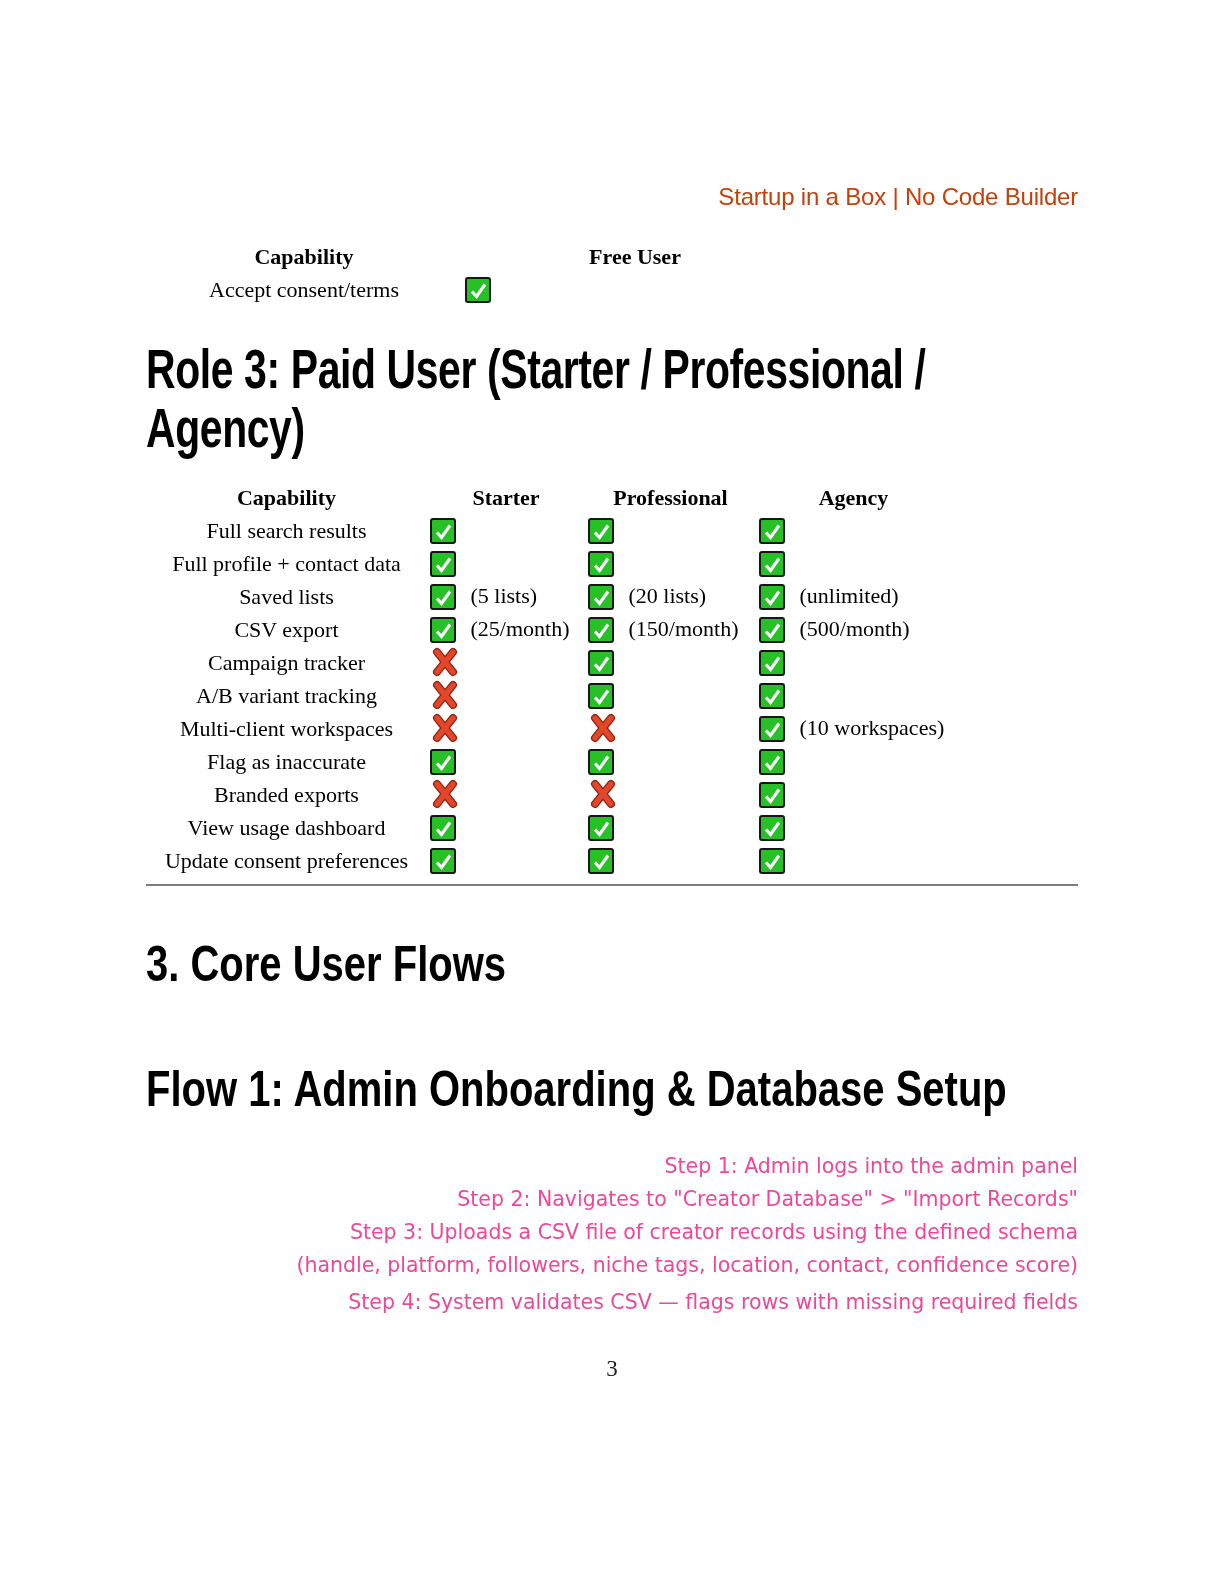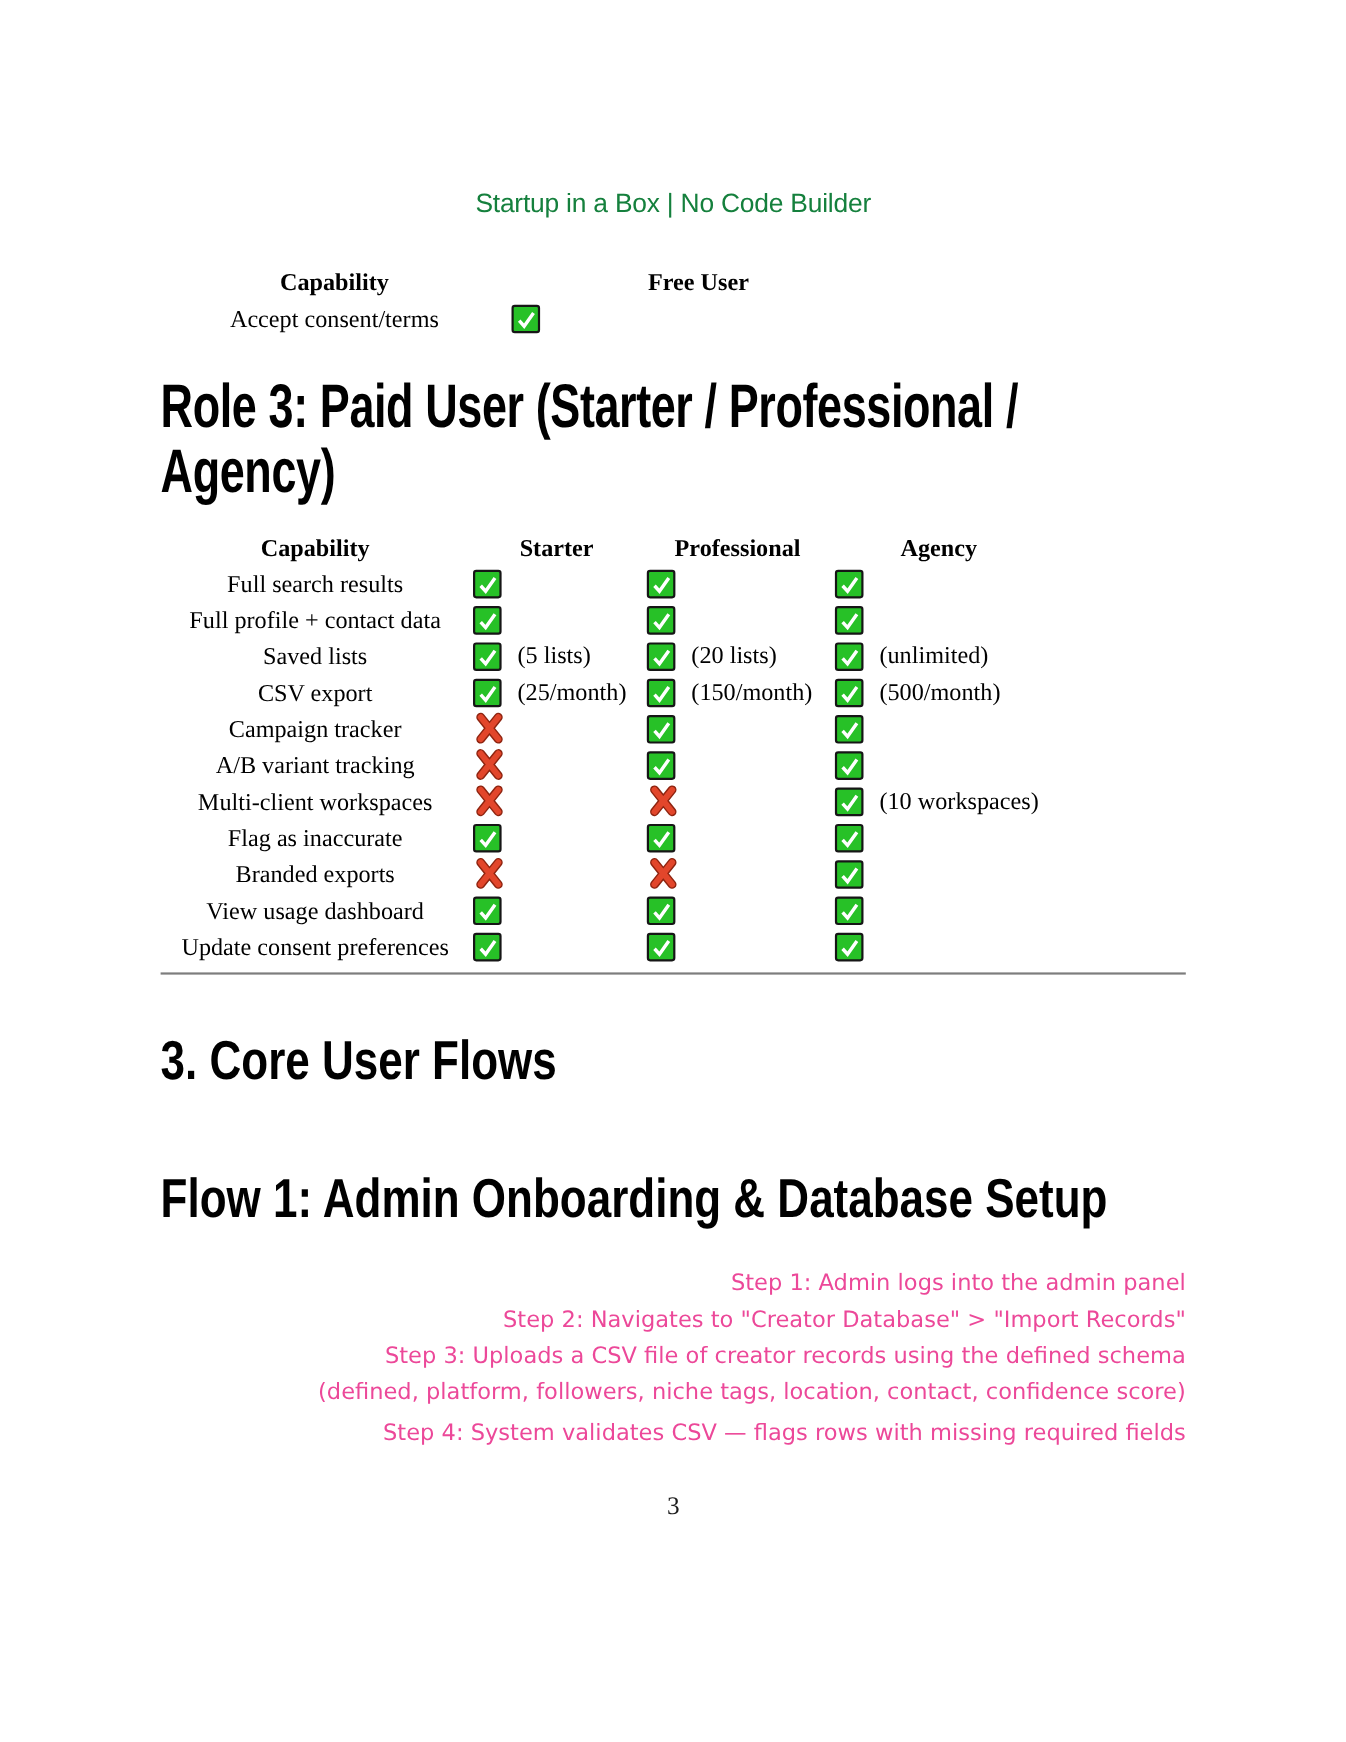--- a/index.html
+++ b/index.html
@@ -8,24 +8,24 @@
     position:relative;
     width:1224px; height:1584px;
     background:#ffffff;
     overflow:hidden;
     font-family:"Liberation Serif", serif;
     color:#000000;
   }
 
   
   .doc-header {
-    position:absolute; top:172px; left:146px; width:932px;
-    text-align:center;
+    position:absolute; top:183px; left:146px; width:932px;
+    text-align:right;
     font-family:"Liberation Sans", sans-serif;
-    font-size:24px; line-height:28px; color:#15803d;
+    font-size:24px; line-height:28px; color:#c2410c;
     letter-spacing:-0.2px;
   }
 
   
   .cap-table {
     position:absolute;
     border-collapse:collapse; table-layout:fixed;
     font-family:"Liberation Serif", serif;
     font-size:22px; color:#000;
   }
@@ -411,19 +411,19 @@
   </h1>
 
   <h2 class="heading h-flow">
     <span class="condensed">Flow 1: Admin Onboarding &amp; Database Setup</span>
   </h2>
 
   <div class="steps" id="steps">
       <div class="step-line">Step 1: Admin logs into the admin panel</div>
       <div class="step-line">Step 2: Navigates to "Creator Database" &gt; "Import Records"</div>
       <div class="step-line">Step 3: Uploads a CSV file of creator records using the defined schema</div>
-      <div class="step-line">(defined, platform, followers, niche tags, location, contact, confidence score)</div>
+      <div class="step-line">(handle, platform, followers, niche tags, location, contact, confidence score)</div>
       <div class="step-line last">Step 4: System validates CSV — flags rows with missing required fields</div>
     </div>
 
   <div class="page-number">3</div>
 
 </div>
 
 </body></html>

